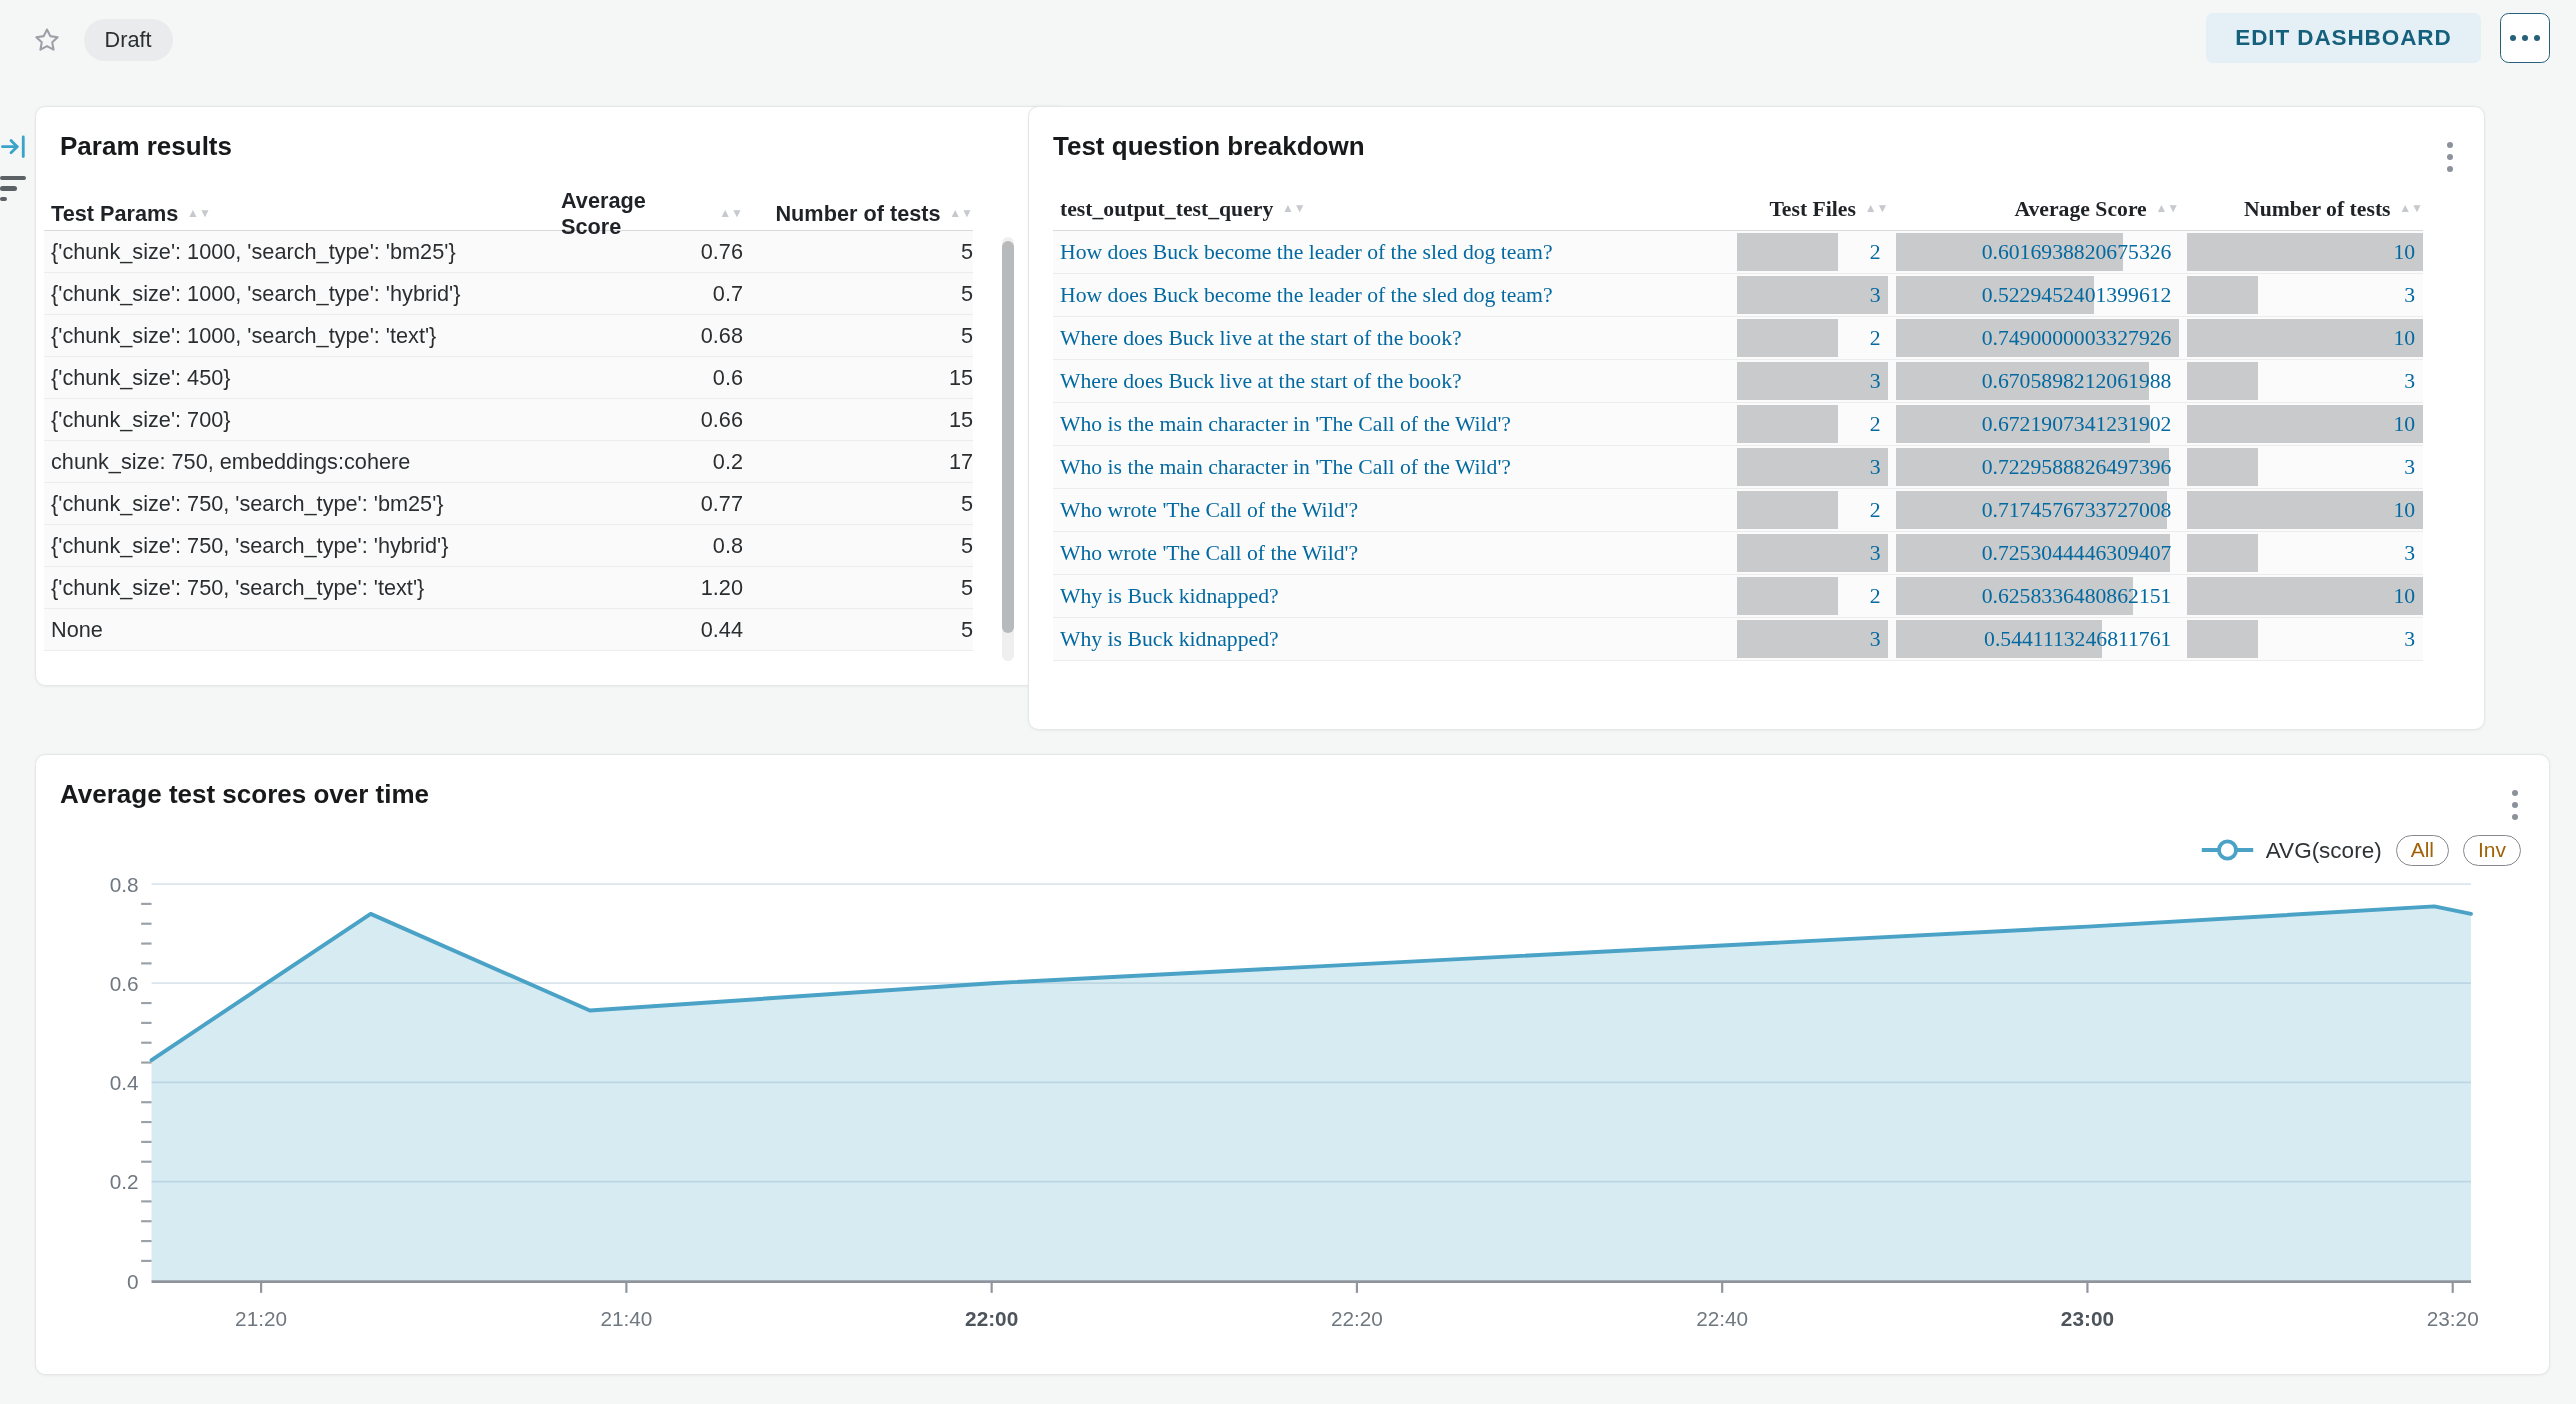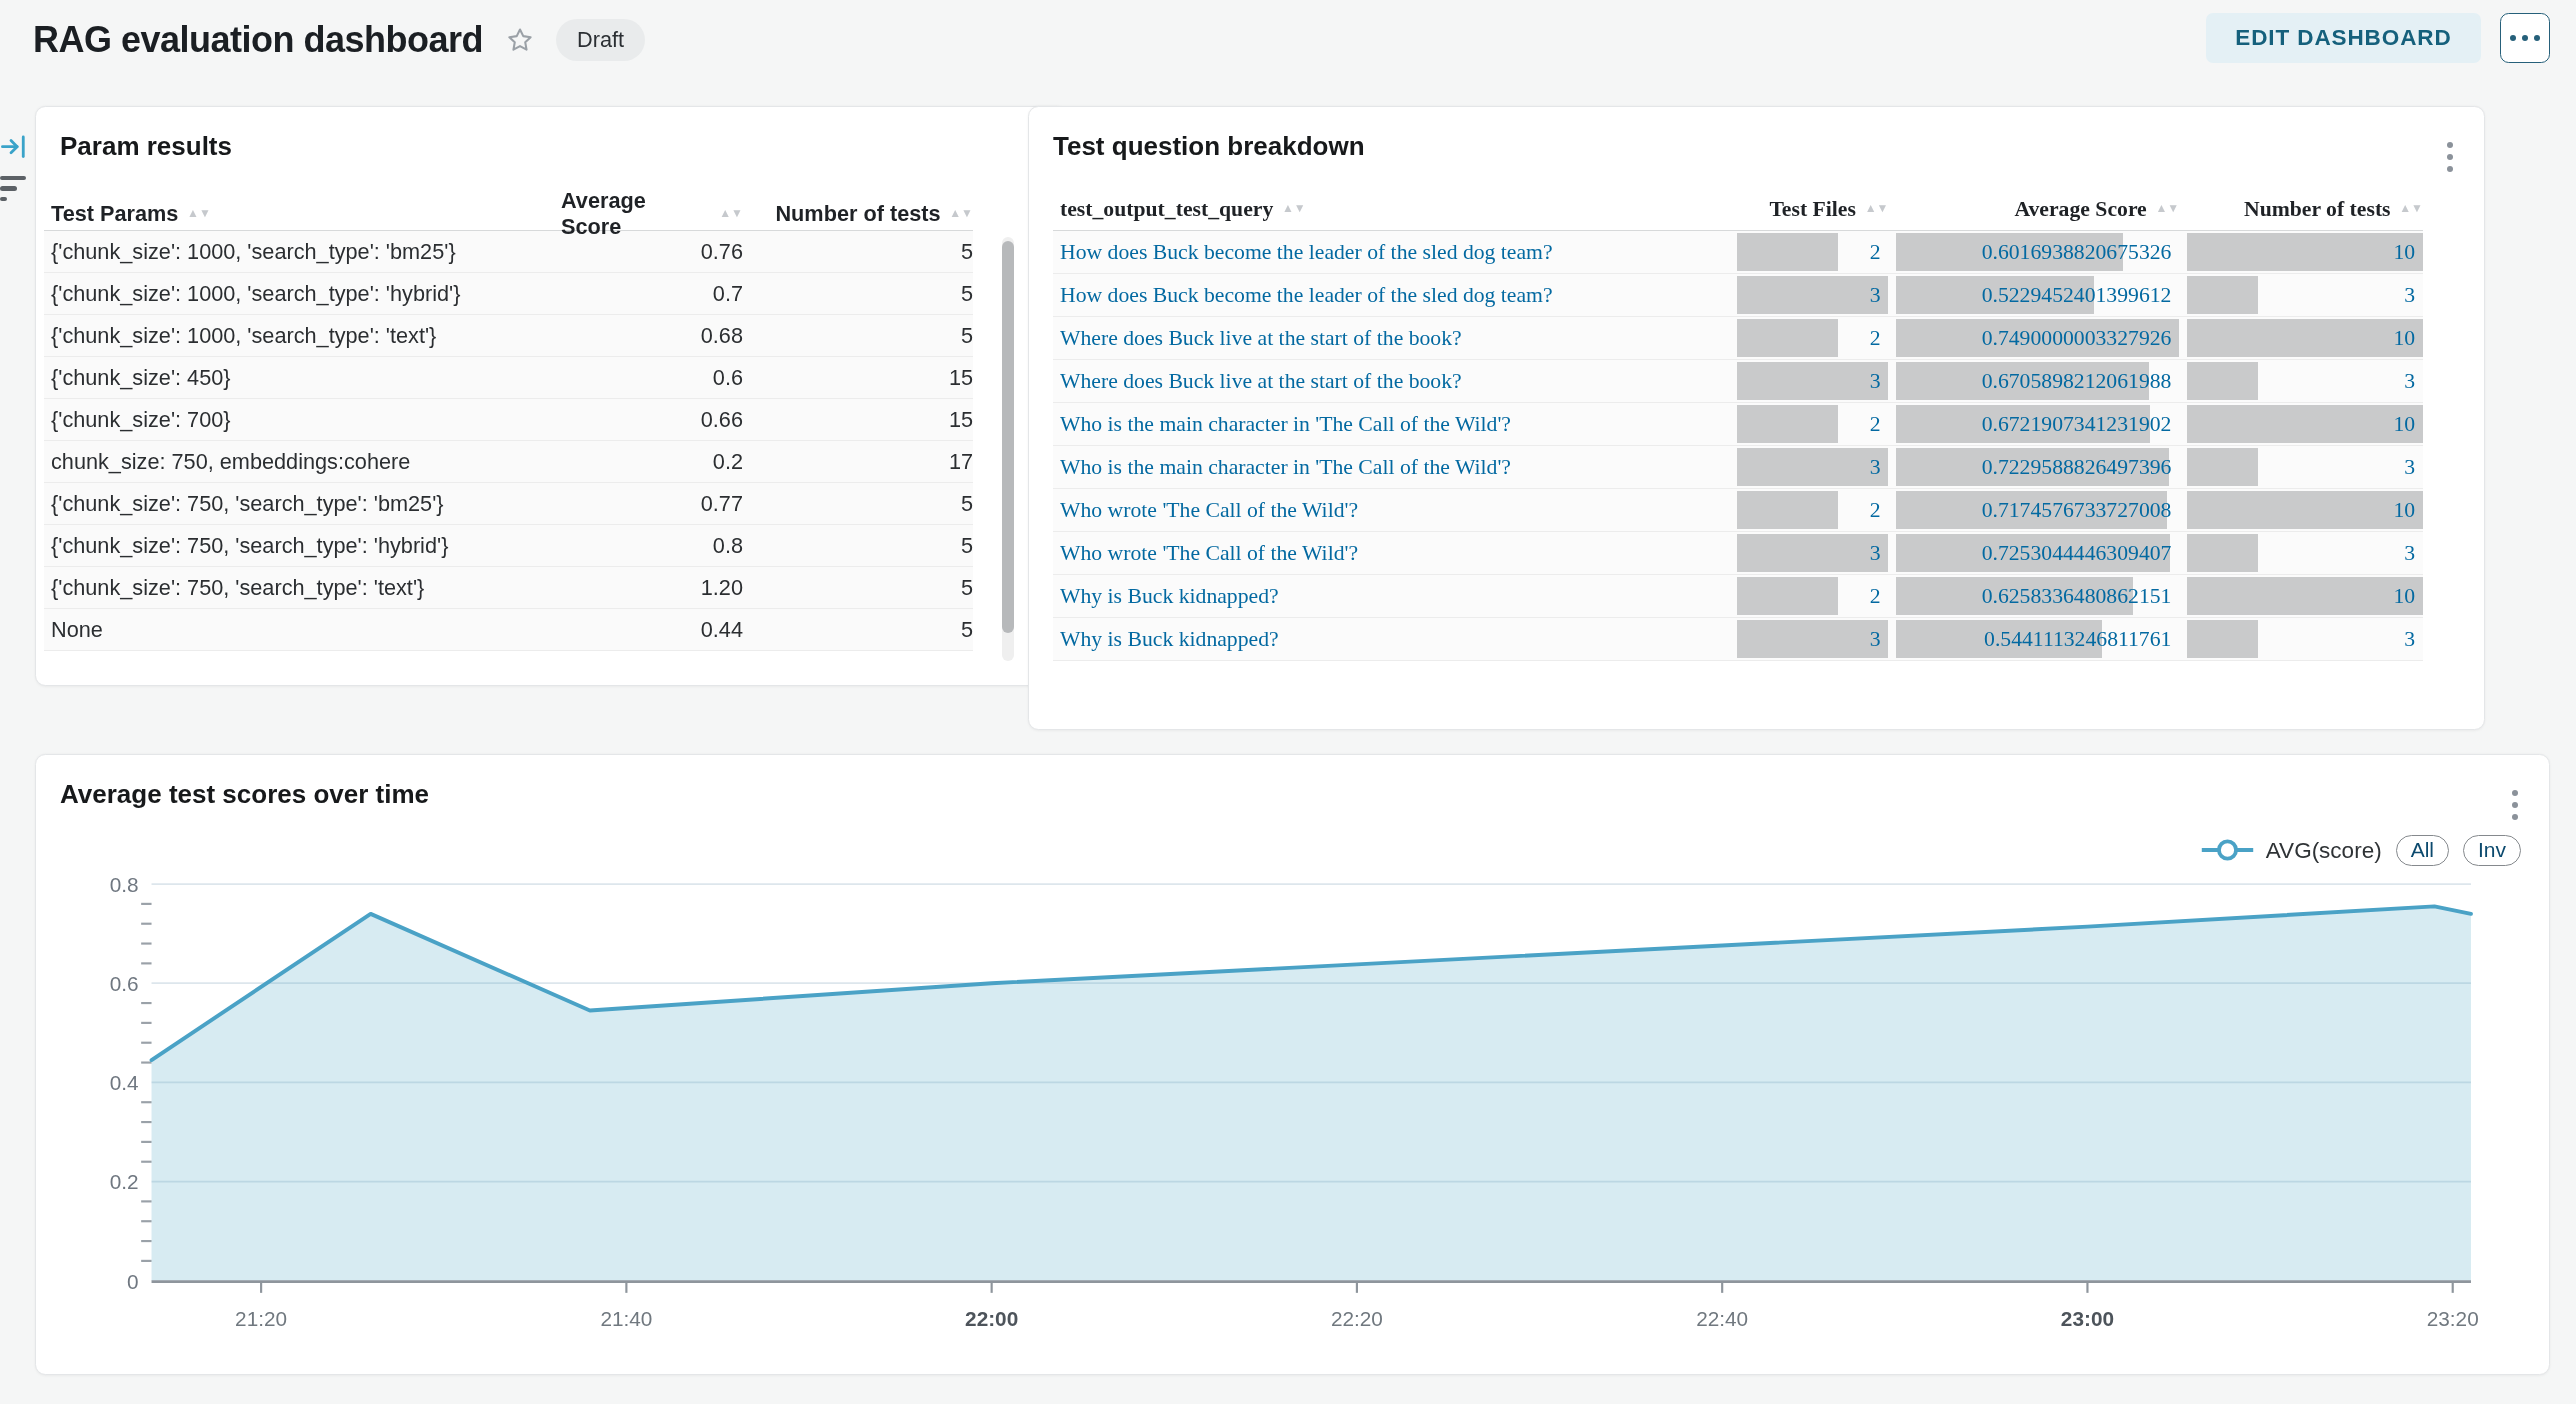--- a/index.html
+++ b/index.html
@@ -66,28 +66,27 @@
   .tq-num { position: relative; height: 100%; display: flex; align-items: center; justify-content: flex-end; padding-right: 7.8px; }
   .tq-num .bar { position: absolute; left: 0; top: 1.7px; bottom: 1.7px; background: #c9cacb; }
   .tq-num span { position: relative; z-index: 1; }
   .tq-query { overflow: hidden; white-space: nowrap; }
 
   
   .legend { position: absolute; top: 80px; right: 28px; display: flex; align-items: center; gap: 14px;
     font-size: 22.5px; color: #2f3336; }
   .legend-item { display: flex; gap: 10.4px; cursor: pointer; }
   .pill { border: 1.7px solid #85898d; border-radius: 865px; padding: 1.7px 14px 3.5px; font-size: 21px;
-    color: #0c4a6e; background: #fff; cursor: pointer; font-family: inherit; }
+    color: #a16207; background: #fff; cursor: pointer; font-family: inherit; }
   #chart-svg { position: absolute; left: 0; top: 0; }
 </style>
 </head>
 <body>
 
 <div class="header">
-  <div class="page-title">RAG evaluation dashboard</div>
   <div class="star-btn">
     <svg width="28" height="28" viewBox="0 0 24 24" fill="none" stroke="#9ba1a7" stroke-width="1.8" stroke-linejoin="round">
       <path d="M12 3l2.8 5.7 6.3.9-4.6 4.4 1.1 6.3L12 17.3 6.4 20.3l1.1-6.3L2.9 9.6l6.3-.9z"></path>
     </svg>
   </div>
   <div class="badge">Draft</div>
 </div>
 <div class="header-actions">
   <button class="edit-btn">EDIT DASHBOARD</button>
   <div class="more-btn">

